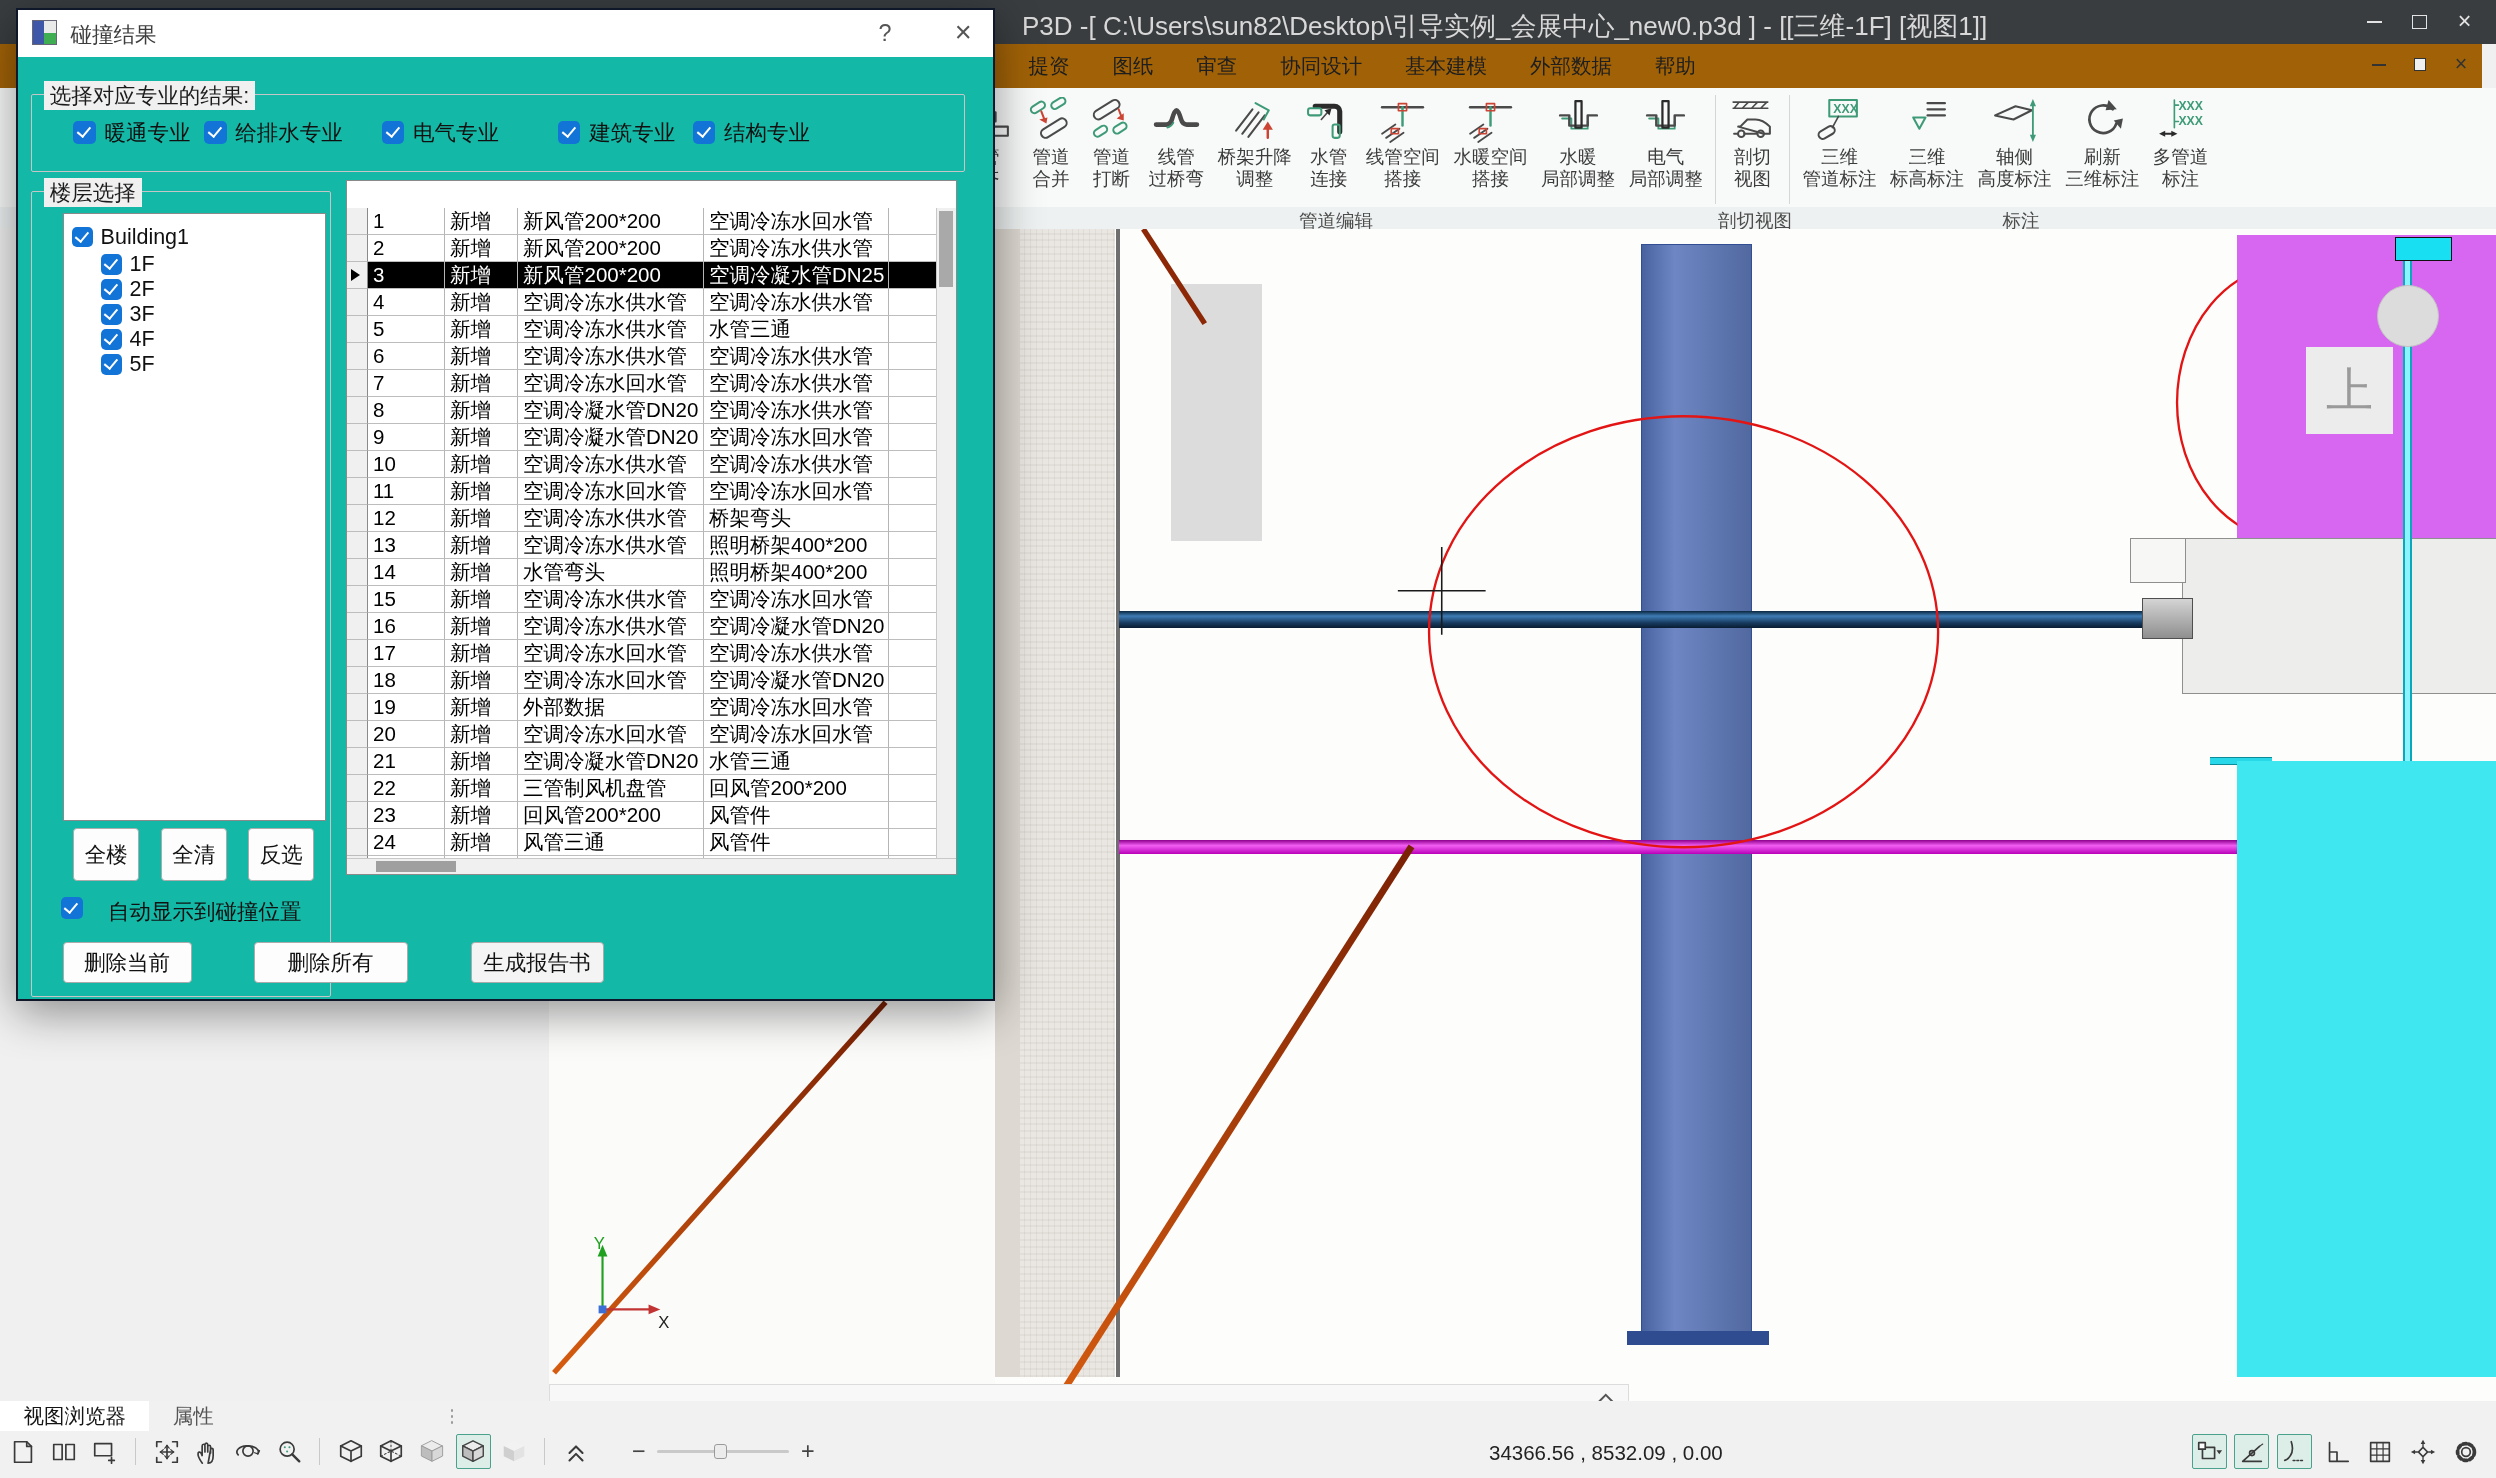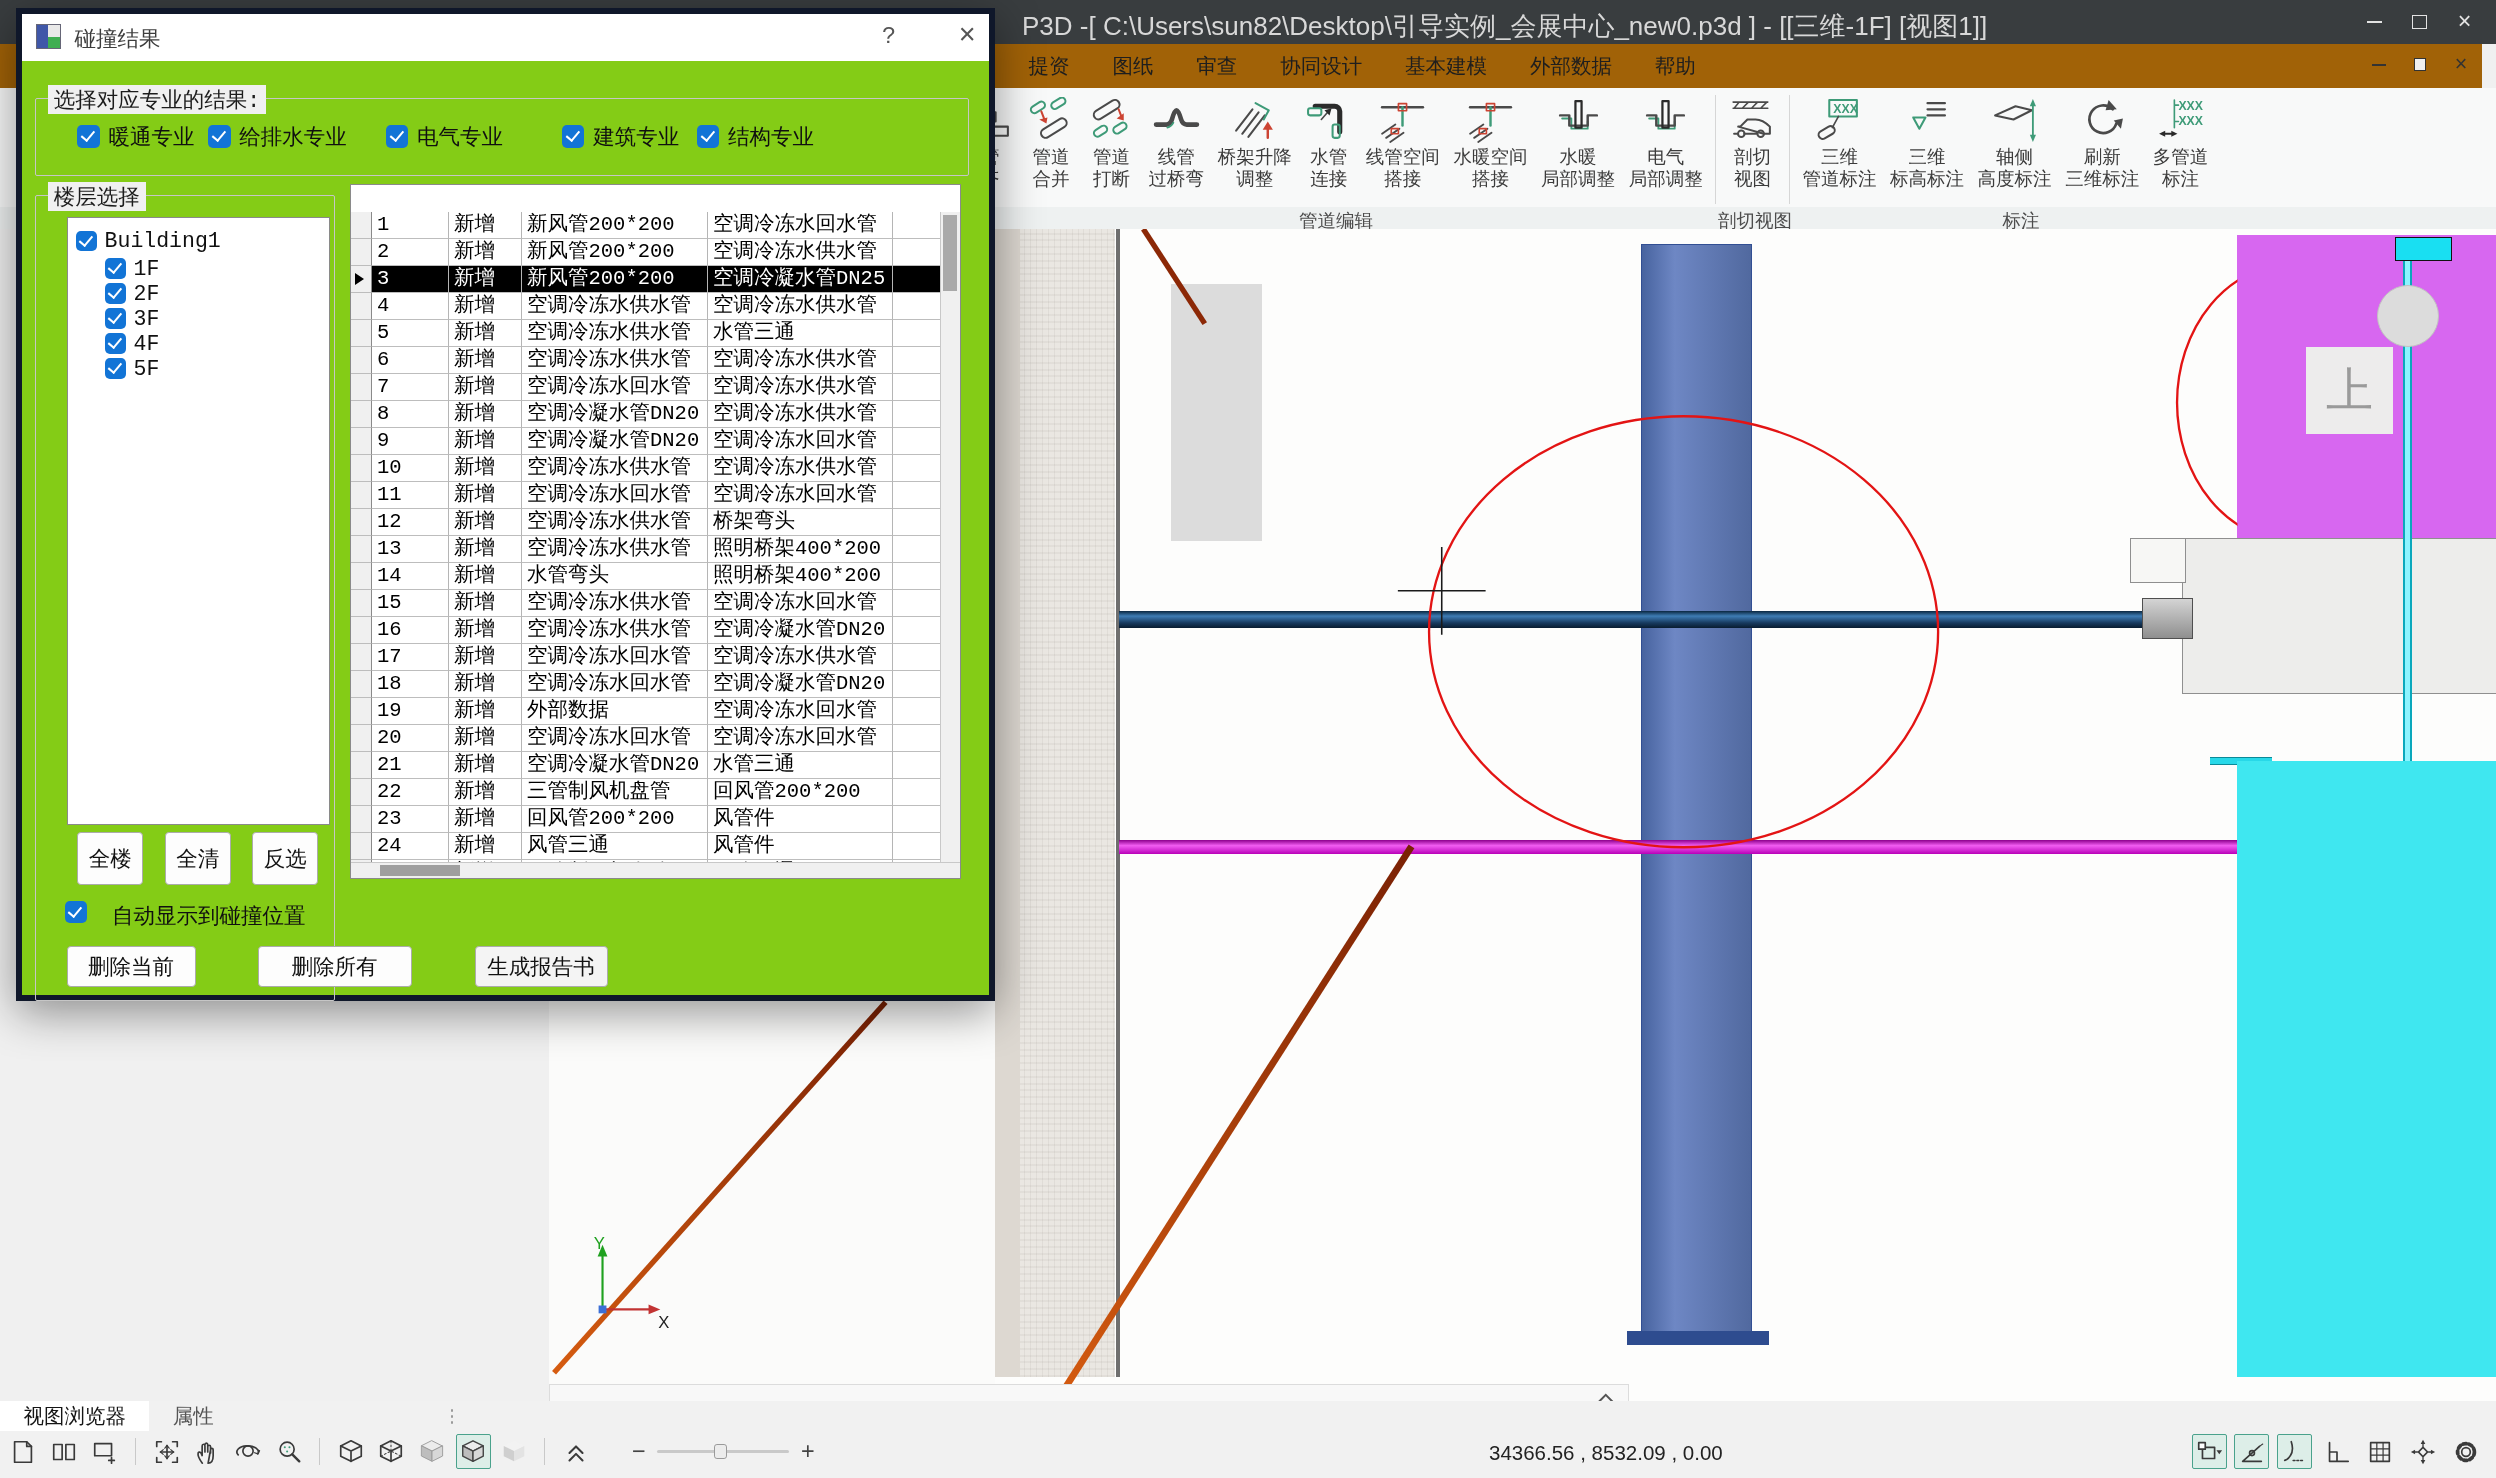--- a/index.html
+++ b/index.html
@@ -88,23 +88,23 @@
   .sbi{width:35px;height:35px;display:flex;align-items:center;justify-content:center;border:1px solid rgba(0,0,0,0);border-radius:2px;box-sizing:border-box;}
   .sbi.active{background:#ddeee8;border-color:#4aa28c;}
   .sb-sep{width:1px;height:27px;background:#c9c9c9;margin:0 6.8px;}
   #sb-slider{position:absolute;left:632px;top:33px;height:35px;display:flex;align-items:center;gap:11.7px;}
   #sb-minus,#sb-plus{font-size:23.4px;color:#444;}
   #slider-track{position:relative;width:132px;height:3.9px;background:#c9c9c9;border-radius:2px;}
   #slider-thumb{position:absolute;left:57px;top:-5.9px;width:12.7px;height:15.6px;background:#ececec;border:1px solid #9a9a9a;border-radius:2.9px;box-sizing:border-box;}
   #sb-coords{position:absolute;left:1489px;top:40px;font-size:20.5px;color:#222;white-space:nowrap;}
 
   
-  #dialog{position:absolute;left:15.6px;top:7.8px;width:979px;height:993px;background:#84cc16;
-    border:6px solid #0f172a;box-shadow:0 11.7px 43px rgba(0,0,0,.42);box-sizing:border-box;
-    font-family:Liberation Mono, monospace;z-index:40;}
+  #dialog{position:absolute;left:15.6px;top:7.8px;width:979px;height:993px;background:#14b8a6;
+    border:2px solid #0f172a;box-shadow:0 11.7px 43px rgba(0,0,0,.42);box-sizing:border-box;
+    font-family:Liberation Sans, sans-serif;z-index:40;}
   #dlg-titlebar{position:absolute;left:0;top:0;width:100%;height:47px;background:#fff;}
   #dlg-icon{position:absolute;left:14.6px;top:10.7px;width:25px;height:25px;border:1px solid #667;box-sizing:border-box;
     background:linear-gradient(180deg,#e9e9e9 0 11.7px,#3fae52 11.7px);}
   #dlg-icon::before{content:"";position:absolute;left:0;top:0;width:10.7px;height:100%;background:#3f57a8;}
   #dlg-title{position:absolute;left:53px;top:9.8px;font-size:21.5px;color:#3d3d3d;}
   #dlg-help{position:absolute;left:850px;top:7.8px;width:35px;height:31px;display:flex;align-items:center;justify-content:center;font-size:23.4px;color:#555;}
   #dlg-close{position:absolute;left:925px;top:3.9px;width:41px;height:37px;display:flex;align-items:center;justify-content:center;font-size:29px;color:#555;}
   .groupbox{position:absolute;border:1px solid #c6c6c6;border-radius:2px;box-sizing:border-box;}
   .glabel{position:absolute;top:-13.7px;left:11.7px;background:#f0f0f0;padding:0 5.9px;font-size:21.5px;color:#1c1c1c;white-space:nowrap;}
   #prof-group{left:13.7px;top:84px;width:934px;height:78px;}

